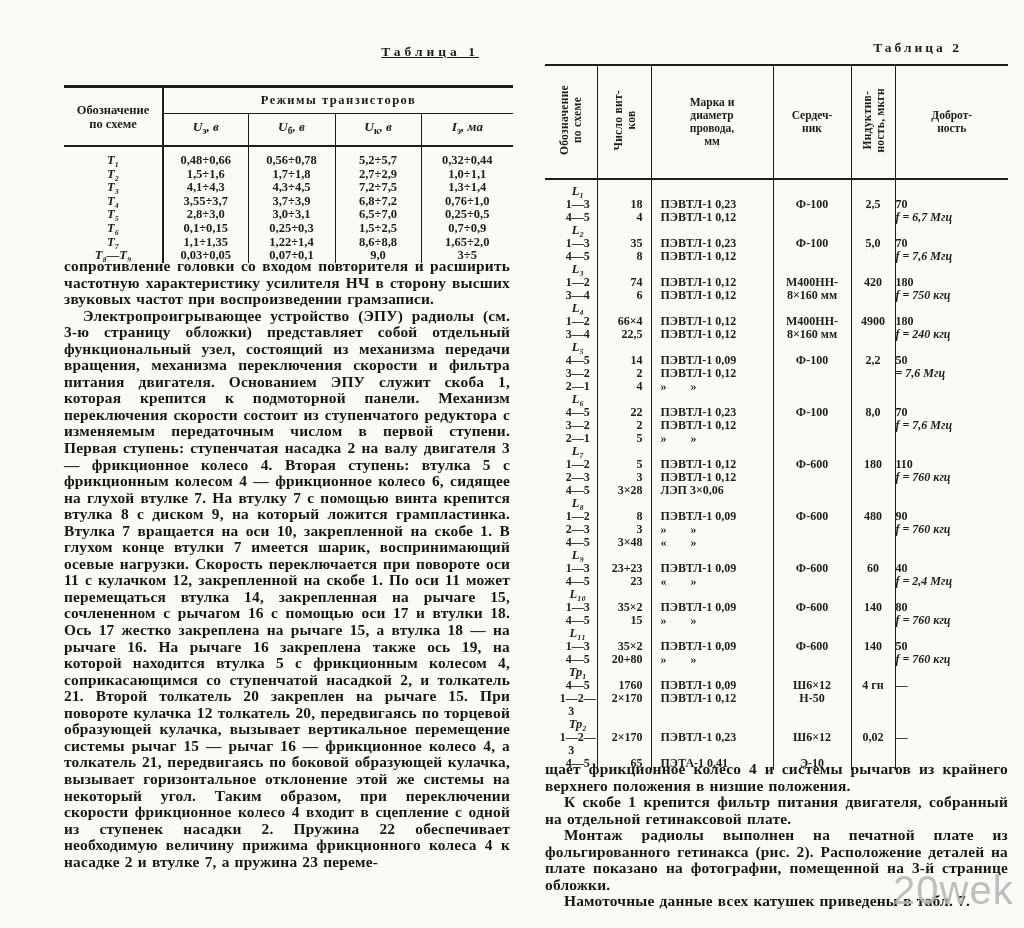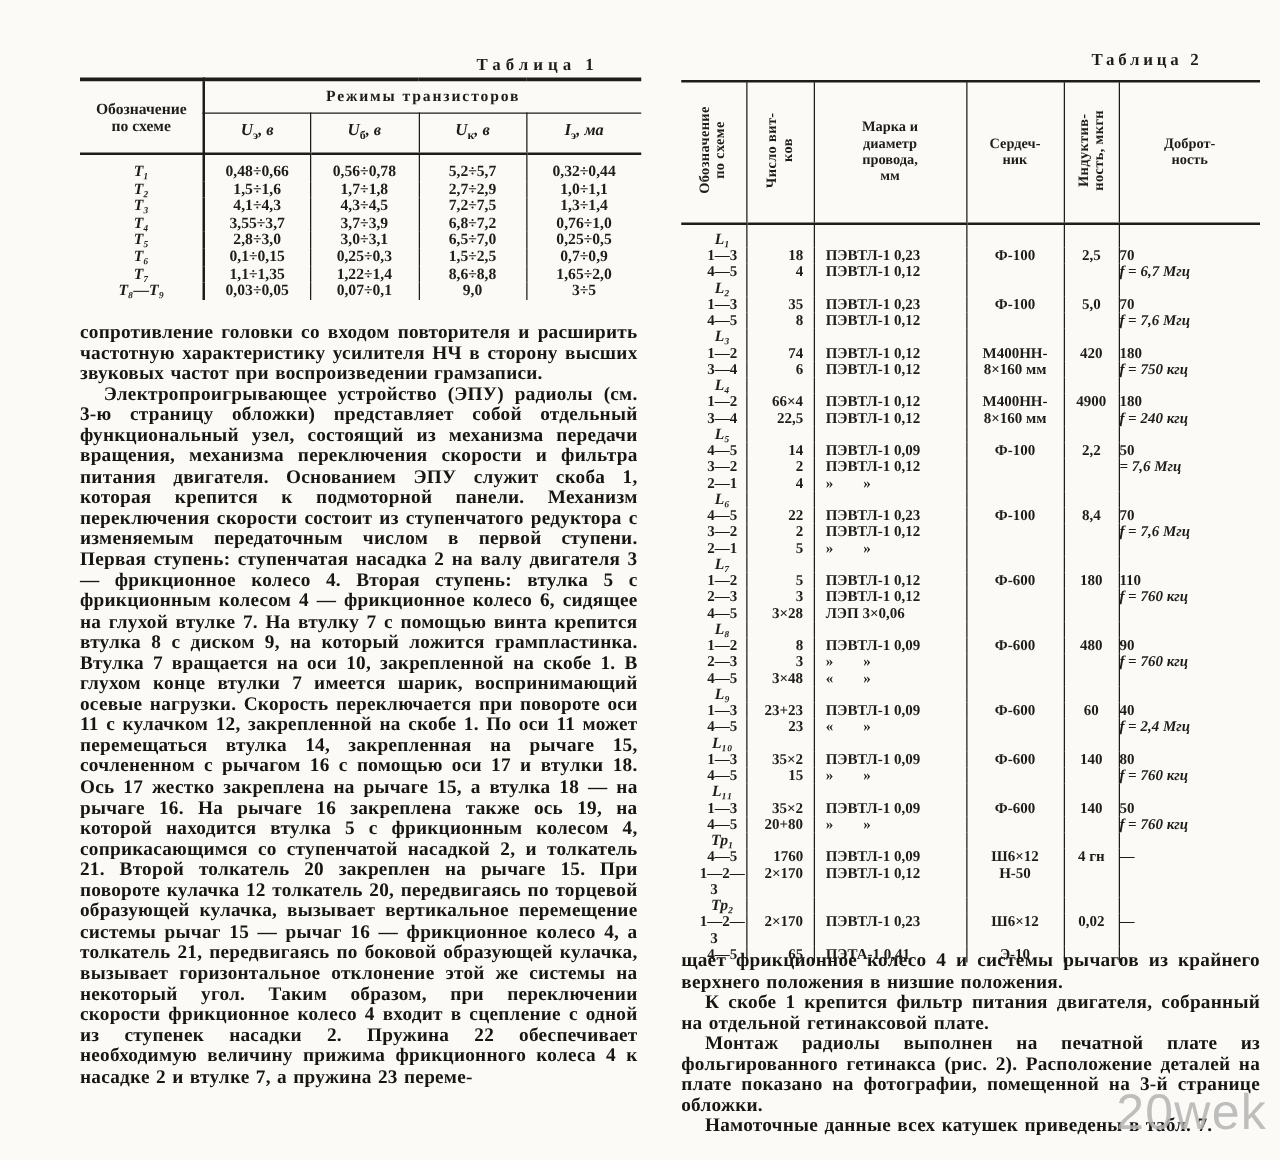--- a/index.html
+++ b/index.html
@@ -13,21 +13,21 @@
   .tbl-caption{
     font-weight:bold; font-size:13.5px; letter-spacing:4px;
     text-align:right; color:#1d1d1b;
   }
   
   table{ border-collapse:collapse; table-layout:fixed; width:100%; color:#1d1d1b; }
   th,td{ padding:0; font-weight:bold; }
 
   
   .t1-wrap{ position:absolute; left:64px; top:44px; width:449px; }
-  .t1-wrap .tbl-caption{ padding-right:34px; margin-bottom:2px; }
+  .t1-wrap .tbl-caption{ padding-right:34px; margin-bottom:25px;text-decoration:underline; }
   .t1{ border-top:3px solid #1d1d1b; font-size:12.5px; line-height:13.6px; }
   .t1 th.desig{
     border-right:2px solid #1d1d1b; border-bottom:2.5px solid #1d1d1b;
     font-size:12.5px; line-height:14px; font-style:italic; font-style:normal;
     text-align:center; padding:0 6px;
   }
   .t1 th.grp{ border-bottom:1.5px solid #1d1d1b; height:25px; letter-spacing:1.5px; font-size:12.5px; }
   .t1 tr.sub th{ height:31px; border-bottom:2.5px solid #1d1d1b; font-size:13px; }
   .t1 tr.sub th.sep{ border-right:1.5px solid #1d1d1b; }
   .t1 .ub{ font-style:italic; font-size:13.5px; }
@@ -364,21 +364,21 @@
             <td class="c-core sep"></td>
             <td class="c-ind sep"></td>
             <td class="c-q"><span class="q-num"></span><span class="q-freq"></span></td>
           </tr>
 
           <tr>
             <td class="c-pins sep"><span class="grp-label"></span><span>4—5</span></td>
             <td class="c-n sep">22</td>
             <td class="c-wire sep">ПЭВТЛ-1 0,23</td>
             <td class="c-core sep">Ф-100</td>
-            <td class="c-ind sep">8,4</td>
+            <td class="c-ind sep">8,0</td>
             <td class="c-q"><span class="q-num">70</span><span class="q-freq"></span></td>
           </tr>
 
           <tr>
             <td class="c-pins sep"><span class="grp-label"></span><span>3—2</span></td>
             <td class="c-n sep">2</td>
             <td class="c-wire sep">ПЭВТЛ-1 0,12</td>
             <td class="c-core sep"></td>
             <td class="c-ind sep"></td>
             <td class="c-q"><span class="q-num"></span><span class="q-freq">f = 7,6 Мгц</span></td>

